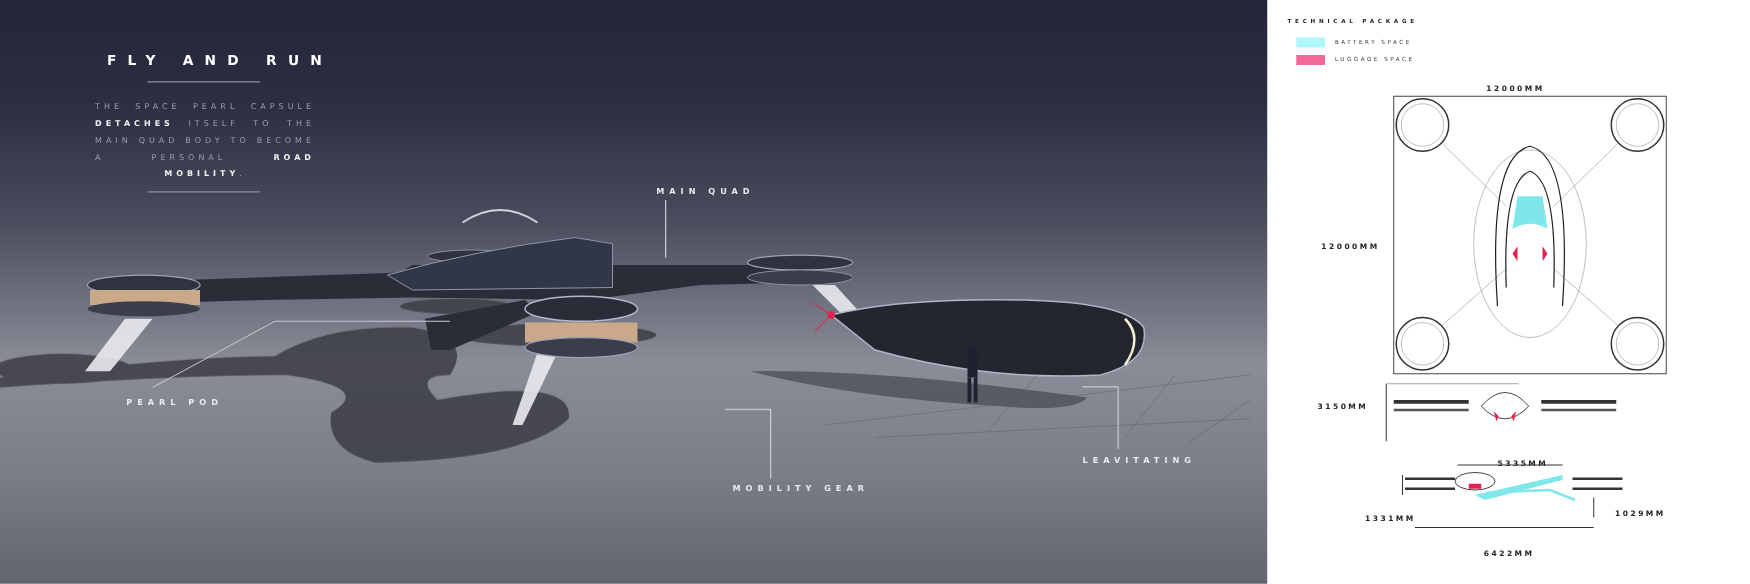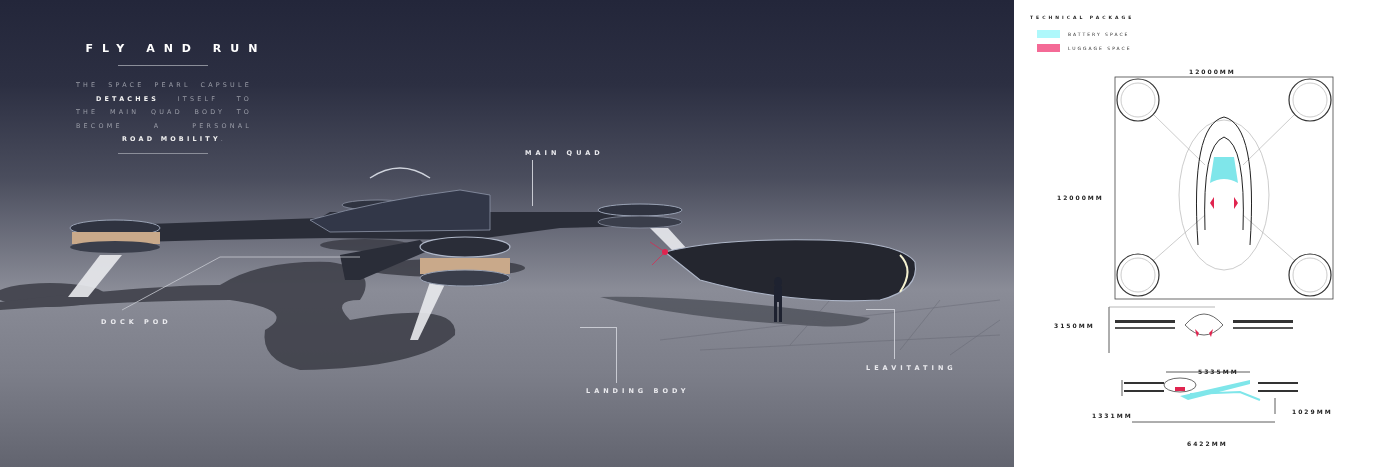--- a/index.html
+++ b/index.html
@@ -3,21 +3,21 @@
   <meta charset="utf-8">
   <style>
     html,body{margin:0;padding:0;}
     body{width:1400px;height:467px;position:relative;overflow:hidden;font-family:"DejaVu Sans",sans-serif;background:#fff;}
     .left{position:absolute;left:0;top:0;width:1014px;height:467px;
       background:linear-gradient(180deg,#23263a 0%,#2c2f42 18%,#4a4d5d 38%,#8a8c97 62%,#7c7e89 80%,#62646f 100%);overflow:hidden;}
     .right{position:absolute;left:1014px;top:0;width:386px;height:467px;background:#fff;}
     .title{position:absolute;left:76px;top:42px;width:200px;text-align:center;color:#fff;font-size:11px;font-weight:bold;letter-spacing:9px;}
     .rule{position:absolute;height:1px;background:#8b8e99;}
     .desc{position:absolute;left:76px;top:79px;width:176px;color:#9a9da8;font-size:6.4px;letter-spacing:3.2px;line-height:13.5px;text-align:justify;text-align-last:center;}
-    .desc b{color:#f2f2f2;margin-left:20px;}
+    .desc b{color:#f2f2f2;}
     .callout{position:absolute;color:#eaeaee;font-size:6.5px;font-weight:bold;letter-spacing:4px;white-space:nowrap;padding-left:16px;}
     .leader{position:absolute;background:#c8cad2;}
     .tp-title{position:absolute;left:1030px;top:15px;font-size:4.5px;letter-spacing:3px;color:#222;font-weight:bold;}
     .sw{position:absolute;left:1037px;width:23px;height:8px;}
     .lg{position:absolute;left:1068px;font-size:4.5px;letter-spacing:2px;color:#333;}
     .dim{position:absolute;font-size:6px;letter-spacing:2px;color:#222;font-weight:bold;white-space:nowrap;}
   </style>
 </head>
 <body>
 
@@ -88,26 +88,26 @@
   <div class="title">FLY AND RUN</div>
   <div class="rule" style="left:118px;top:65px;width:90px;"></div>
   <div class="desc">
     <span>THE SPACE PEARL CAPSULE </span><b>DETACHES</b><span> ITSELF TO THE MAIN QUAD BODY TO BECOME A PERSONAL </span><b>ROAD MOBILITY</b><span>.</span>
   </div>
   <div class="rule" style="left:118px;top:153px;width:90px;"></div>
 
   <div class="callout" style="left:509px;top:149px;">MAIN QUAD</div>
   <div class="leader" style="left:532px;top:160px;width:1px;height:46px;"></div>
 
-  <div class="callout" style="left:85px;top:318px;">DOCK POD</div>
+  <div class="callout" style="left:85px;top:318px;">PEARL POD</div>
   <svg style="position:absolute;left:120px;top:255px" width="250" height="60">
       <polyline points="2,55 100,2 240,2" fill="none" stroke="#c8cad2" stroke-width="0.8"></polyline>
     </svg>
 
-  <div class="callout" style="left:570px;top:387px;">LANDING BODY</div>
+  <div class="callout" style="left:570px;top:387px;">MOBILITY GEAR</div>
   <div class="leader" style="left:616px;top:327px;width:1px;height:56px;"></div>
   <div class="leader" style="left:580px;top:327px;width:36px;height:1px;"></div>
 
   <div class="callout" style="left:850px;top:364px;text-align:right;">LEAVITATING</div>
   <div class="leader" style="left:894px;top:309px;width:1px;height:50px;"></div>
   <div class="leader" style="left:866px;top:309px;width:28px;height:1px;"></div>
 </div>
 
 <div class="right"></div>
 <div class="tp-title">TECHNICAL PACKAGE</div>

